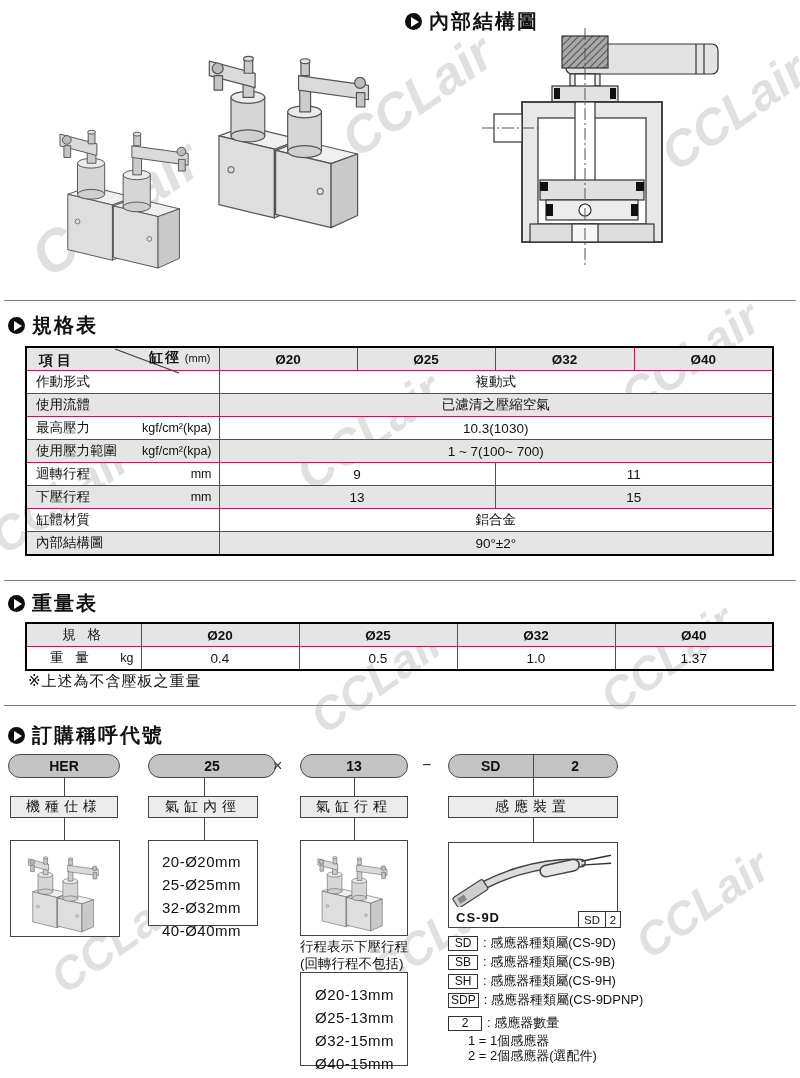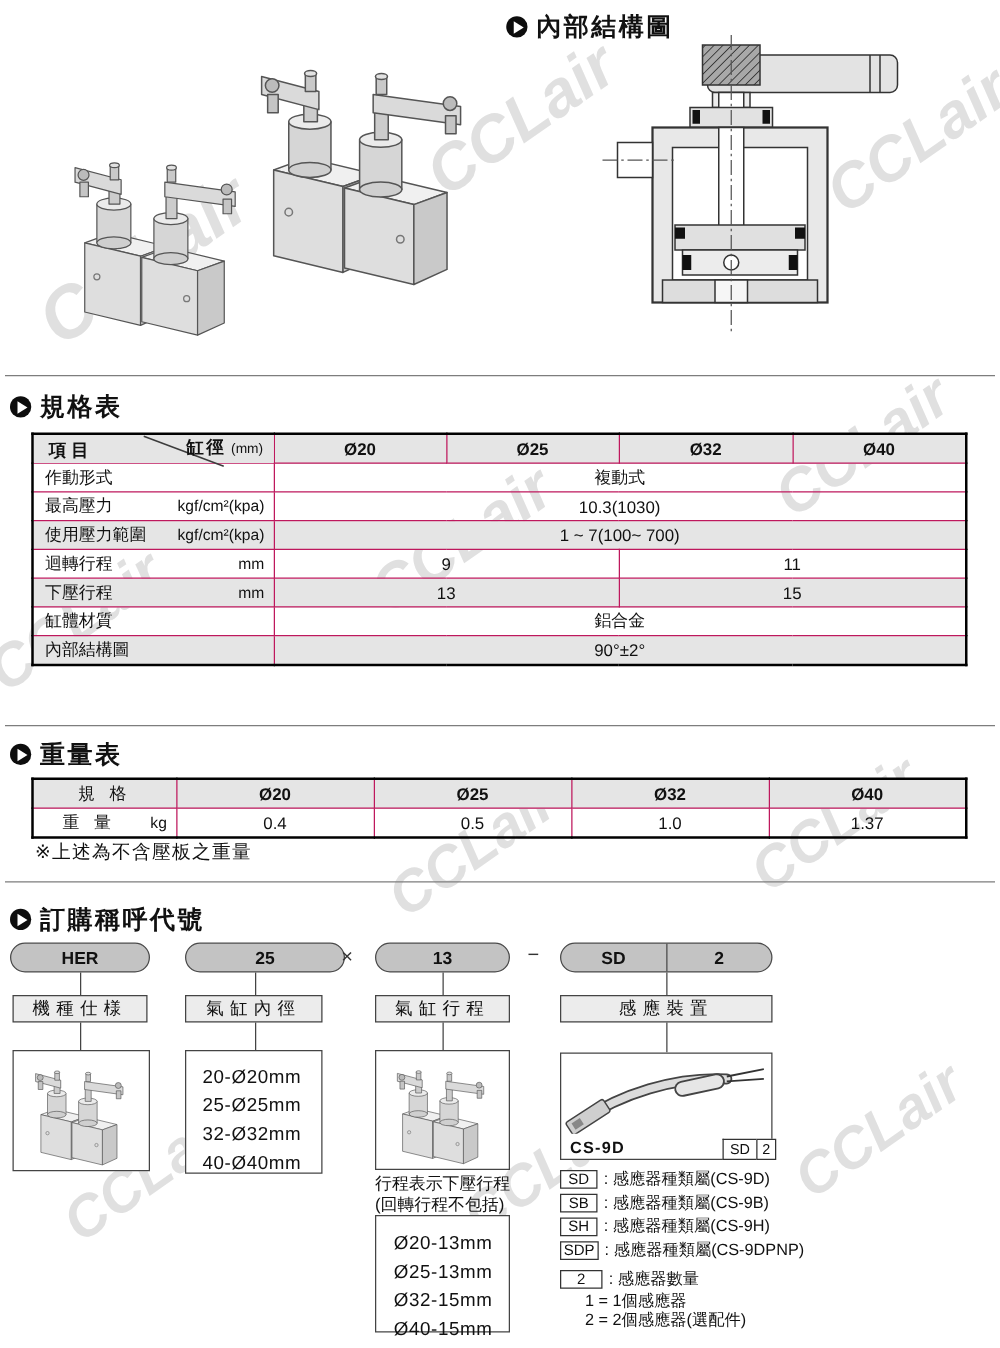--- a/index.html
+++ b/index.html
@@ -203,20 +203,29 @@
     </tr>
     <tr>
       <td class="labelcell">
             <div class="lbl-wrap">
               <span>作動形式</span>
               <span class="u"></span>
             </div>
           </td>
       <td colspan="4">複動式</td>
     </tr>
+    <tr class="shade">
+      <td class="labelcell">
+            <div class="lbl-wrap">
+              <span>使用流體</span>
+              <span class="u"></span>
+            </div>
+          </td>
+      <td colspan="4">已濾清之壓縮空氣</td>
+    </tr>
     <tr>
       <td class="labelcell">
             <div class="lbl-wrap">
               <span>最高壓力</span>
               <span class="u">kgf/cm²(kpa)</span>
             </div>
           </td>
       <td colspan="4">10.3(1030)</td>
     </tr>
     <tr class="shade">
@@ -345,21 +354,21 @@
   <div class="vline" style="left:204px;top:818px;height:22px"></div>
   <div class="vline" style="left:354px;top:818px;height:22px"></div>
   <div class="vline" style="left:533px;top:818px;height:24px"></div>
 
   <div class="imgbox" style="left:10px;top:840px;width:110px;height:97px">
     <svg style="margin:2px auto 0" width="100" height="90" viewBox="0 0 150 170">
         <use href="#clamp-pair"></use>
       </svg>
   </div>
 
-  <div class="listbox" style="left:148px;top:840px;width:110px;height:99px">
+  <div class="listbox" style="left:148px;top:840px;width:110px;height:86px">
     <div>20-Ø20mm</div>
     <div>25-Ø25mm</div>
     <div>32-Ø32mm</div>
     <div>40-Ø40mm</div>
   </div>
 
   <div class="imgbox" style="left:300px;top:840px;width:108px;height:96px">
     <svg style="margin:2px auto 0" width="98" height="89" viewBox="0 0 150 170">
         <use href="#clamp-pair"></use>
       </svg>

